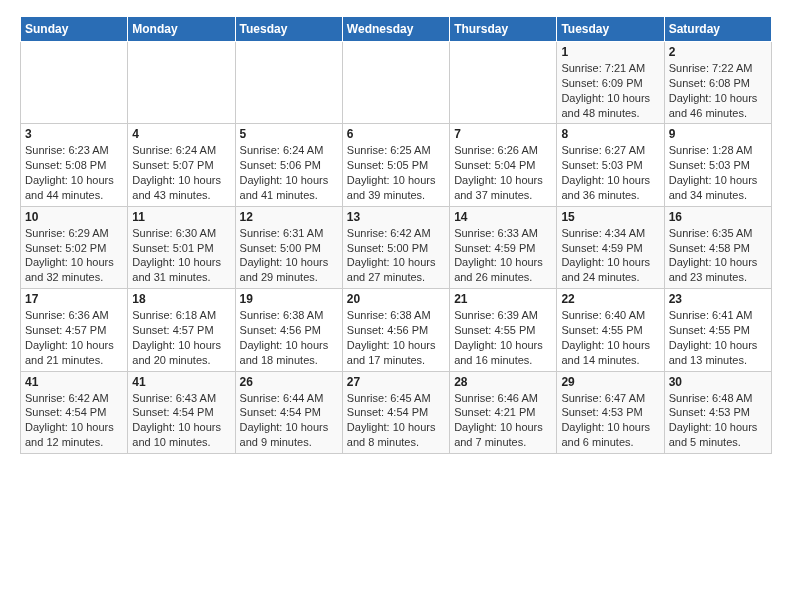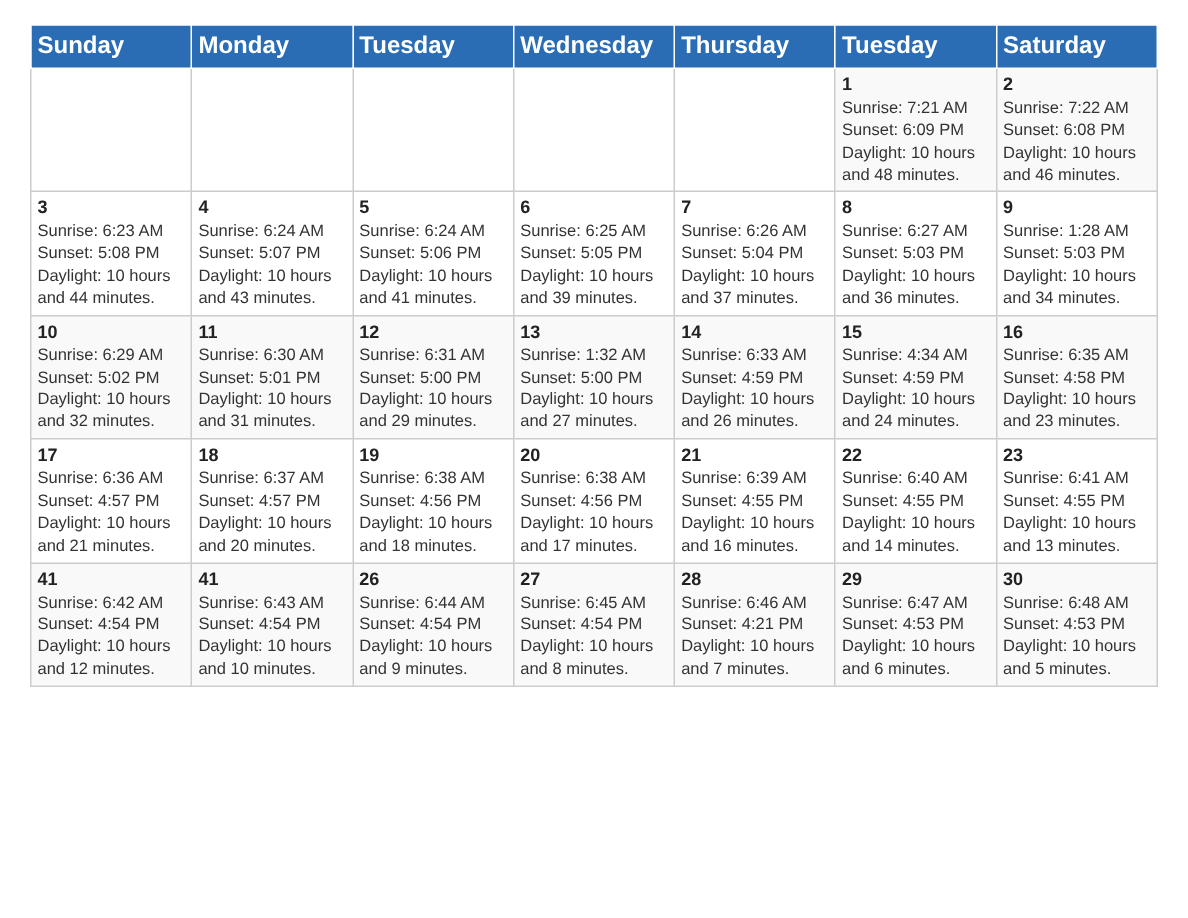--- a/index.html
+++ b/index.html
@@ -39,21 +39,21 @@
       color: #444;
     }
     .calendar {
       width: 100%;
       border-collapse: collapse;
       table-layout: fixed;
     }
     .calendar thead th {
       background: #2a6db5;
       color: #fff;
-      font-size: 16px;
+      font-size: 12px;
       font-weight: bold;
       padding: 5px 4px;
       text-align: left;
       border: 1px solid #fff;
     }
     .calendar tbody td {
       border: 1px solid #ccc;
       vertical-align: top;
       padding: 3px 4px;
       font-size: 10px;
@@ -189,21 +189,21 @@
           </td>
           <td>
             <span class="day-number">12</span>
             <div class="cell-info">Sunrise: 6:31 AM
 Sunset: 5:00 PM
 Daylight: 10 hours
 and 29 minutes.</div>
           </td>
           <td>
             <span class="day-number">13</span>
-            <div class="cell-info">Sunrise: 1:32 AM
+            <div class="cell-info">Sunrise: 6:42 AM
 Sunset: 5:00 PM
 Daylight: 10 hours
 and 27 minutes.</div>
           </td>
           <td>
             <span class="day-number">14</span>
             <div class="cell-info">Sunrise: 6:33 AM
 Sunset: 4:59 PM
 Daylight: 10 hours
 and 26 minutes.</div>
@@ -226,21 +226,21 @@
         <tr>
           <td>
             <span class="day-number">17</span>
             <div class="cell-info">Sunrise: 6:36 AM
 Sunset: 4:57 PM
 Daylight: 10 hours
 and 21 minutes.</div>
           </td>
           <td>
             <span class="day-number">18</span>
-            <div class="cell-info">Sunrise: 6:37 AM
+            <div class="cell-info">Sunrise: 6:18 AM
 Sunset: 4:57 PM
 Daylight: 10 hours
 and 20 minutes.</div>
           </td>
           <td>
             <span class="day-number">19</span>
             <div class="cell-info">Sunrise: 6:38 AM
 Sunset: 4:56 PM
 Daylight: 10 hours
 and 18 minutes.</div>

